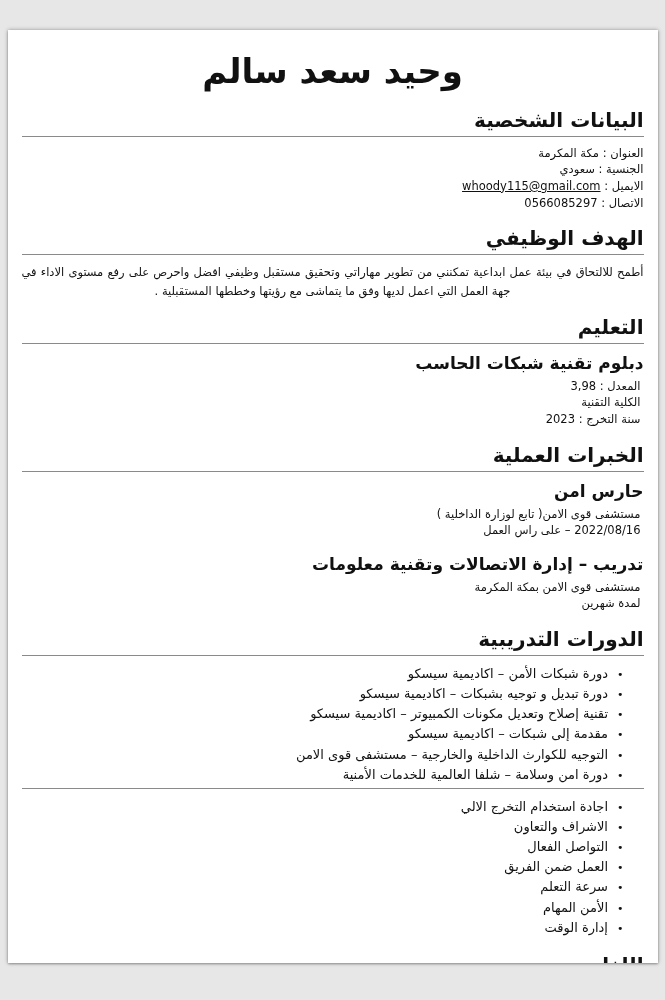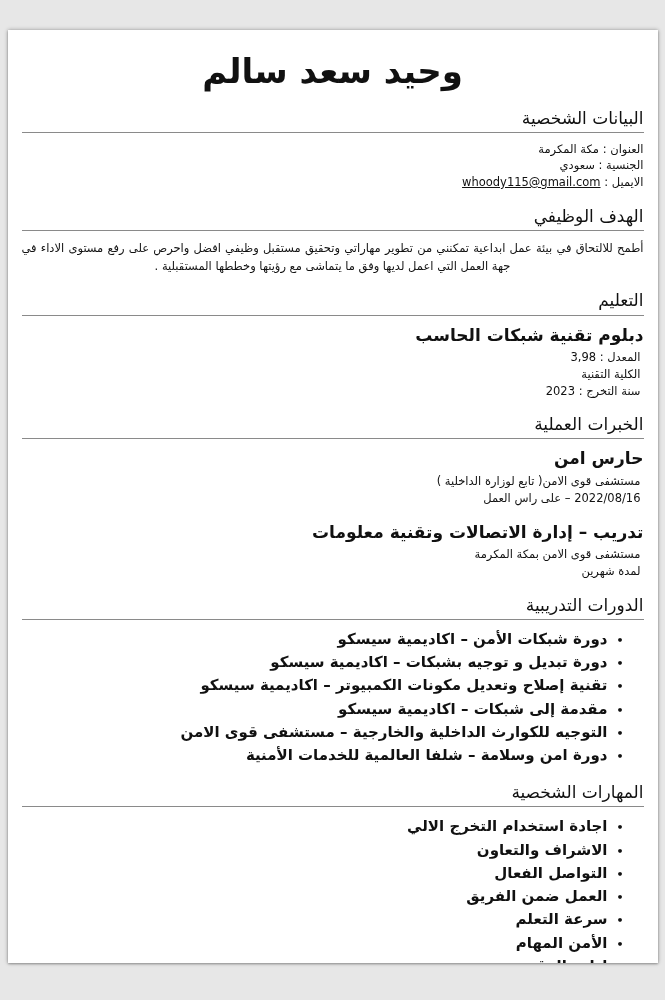--- a/index.html
+++ b/index.html
@@ -23,22 +23,22 @@
   }
   .name {
     text-align: center;
     font-family: "DejaVu Serif", "DejaVu Sans", serif;
     font-size: 34px;
     font-weight: bold;
     margin: 2px 0 4px 0;
     line-height: 1.25;
   }
   .sec-title {
-    font-size: 17px;
-    font-weight: normal;
+    font-size: 20px;
+    font-weight: bold;
     margin: 14px 0 0 0;
     line-height: 1.3;
   }
   .rule {
     border: none;
     border-top: 1px solid #8a8a8a;
     margin: 3px 0 8px 0;
     height: 0;
   }
   .field { font-size: 11.5px; line-height: 1.45; }
@@ -48,24 +48,23 @@
     font-size: 11.5px;
     line-height: 1.6;
     text-align: justify;
     text-align-last: center;
     margin: 2px 0 0 0;
   }
   .entry { margin-bottom: 14px; }
   .entry-title { font-size: 17px; font-weight: bold; line-height: 1.4; margin-bottom: 2px; }
   .detail { font-size: 11.5px; line-height: 1.45; padding-right: 3px; }
   .li {
-    font-size: 15px;
+    font-size: 13px;
     line-height: 1.55;
     padding-right: 20px;
-    font-weight: bold;
   }
   .li::before {
     content: "\2022";
     display: inline-block;
     margin-left: 9px;
     font-size: 11px;
   }
 </style>
 </head>
 <body>
@@ -82,20 +81,24 @@
         <span class="flabel">العنوان :</span>
         <span>مكة المكرمة</span>
       </div>
       <div class="field">
         <span class="flabel">الجنسية :</span>
         <span>سعودي</span>
       </div>
       <div class="field">
         <span class="flabel">الايميل :</span>
         <a class="link">whoody115@gmail.com</a>
+      </div>
+      <div class="field">
+        <span class="flabel">الاتصال :</span>
+        <span>0566085297</span>
       </div>
     </div>
 
     <h2 class="sec-title">الهدف الوظيفي</h2>
     <div class="rule"></div>
     <p class="para">أطمح للالتحاق في بيئة عمل ابداعية تمكنني من تطوير مهاراتي وتحقيق مستقبل وظيفي افضل واحرص على رفع مستوى الاداء في جهة العمل التي اعمل لديها وفق ما يتماشى مع رؤيتها وخططها المستقبلية .</p>
 
     <h2 class="sec-title">التعليم</h2>
     <div class="rule"></div>
     <div class="entry">
@@ -122,21 +125,20 @@
     <div class="rule"></div>
     <div>
       <div class="li">دورة شبكات الأمن – اكاديمية سيسكو</div>
       <div class="li">دورة تبديل و توجيه بشبكات – اكاديمية سيسكو</div>
       <div class="li">تقنية إصلاح وتعديل مكونات الكمبيوتر – اكاديمية سيسكو</div>
       <div class="li">مقدمة إلى شبكات – اكاديمية سيسكو</div>
       <div class="li">التوجيه للكوارث الداخلية والخارجية – مستشفى قوى الامن</div>
       <div class="li">دورة امن وسلامة – شلفا العالمية للخدمات الأمنية</div>
     </div>
 
-    <h2 class="sec-title">المهارات الشخصية</h2>
     <div class="rule"></div>
     <div>
       <div class="li">اجادة استخدام التخرج الالي</div>
       <div class="li">الاشراف والتعاون</div>
       <div class="li">التواصل الفعال</div>
       <div class="li">العمل ضمن الفريق</div>
       <div class="li">سرعة التعلم</div>
       <div class="li">الأمن المهام</div>
       <div class="li">إدارة الوقت</div>
     </div>

